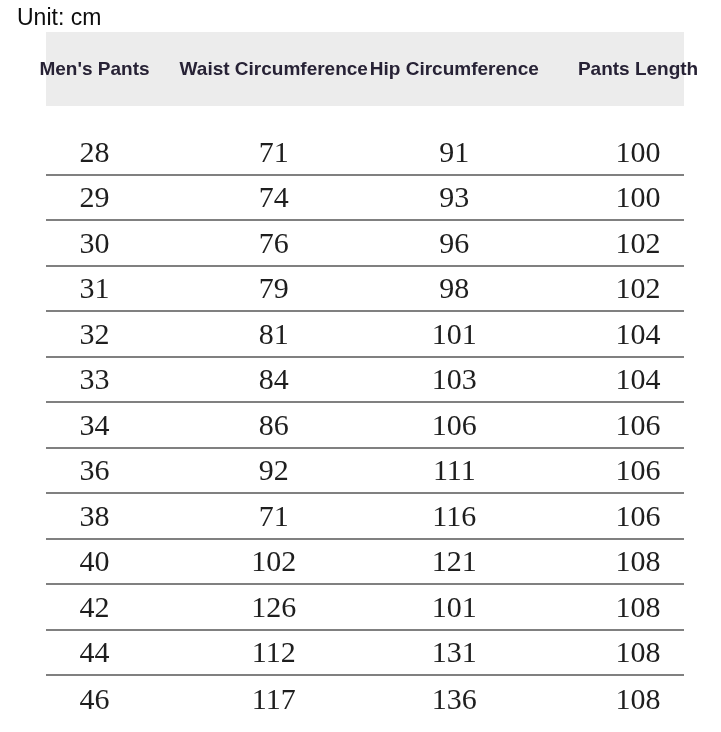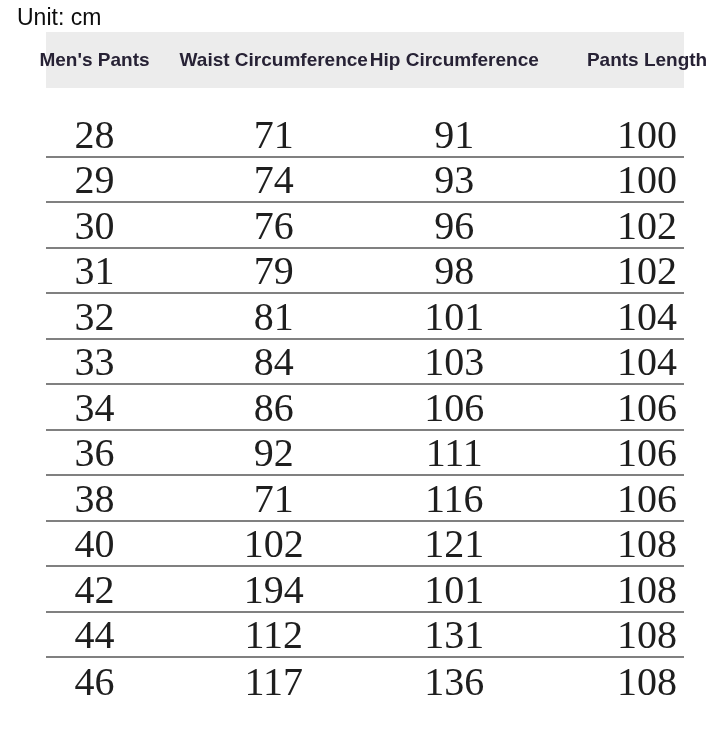--- a/index.html
+++ b/index.html
@@ -25,21 +25,21 @@
     text-align: center;
   }
   .size-table {
     position: absolute;
     left: 46px;
     top: 32px;
     width: 638px;
   }
   .table-header {
     position: relative;
-    height: 56px;
+    height: 74px;
     background: var(--header-bg, #ececec);
   }
   .hcell {
     position: absolute;
     top: 50%;
     transform: translate(-50%, -50%);
     white-space: nowrap;
     font-weight: 700;
     font-size: 19px;
     color: var(--header-text, #272235);
@@ -55,27 +55,27 @@
   }
   .trow:last-child {
     border-bottom: none;
   }
   .cell {
     position: absolute;
     top: 50%;
     transform: translate(-50%, -50%);
     white-space: nowrap;
     font-family: "Liberation Serif", serif;
-    font-size: 40px;
+    font-size: 30px;
     color: var(--cell-text, #1e1e1e);
   }
   .c1 { left: 7.6%; }
   .c2 { left: 35.7%; }
   .c3 { left: 64.0%; }
-  .c4 { left: 92.8%; margin-left: 9px; }
+  .c4 { left: 92.8%; }
 </style>
 </head>
 <body>
 
 <div class="page">
   <div class="unit-label">Unit: cm</div>
 
   <div class="size-table">
     <div class="table-header">
       <span class="hcell c1">Men's Pants</span>
@@ -140,21 +140,21 @@
     <span class="cell c4">106</span>
   </div>
         <div class="trow">
     <span class="cell c1">40</span>
     <span class="cell c2">102</span>
     <span class="cell c3">121</span>
     <span class="cell c4">108</span>
   </div>
         <div class="trow">
     <span class="cell c1">42</span>
-    <span class="cell c2">194</span>
+    <span class="cell c2">126</span>
     <span class="cell c3">101</span>
     <span class="cell c4">108</span>
   </div>
         <div class="trow">
     <span class="cell c1">44</span>
     <span class="cell c2">112</span>
     <span class="cell c3">131</span>
     <span class="cell c4">108</span>
   </div>
         <div class="trow">

